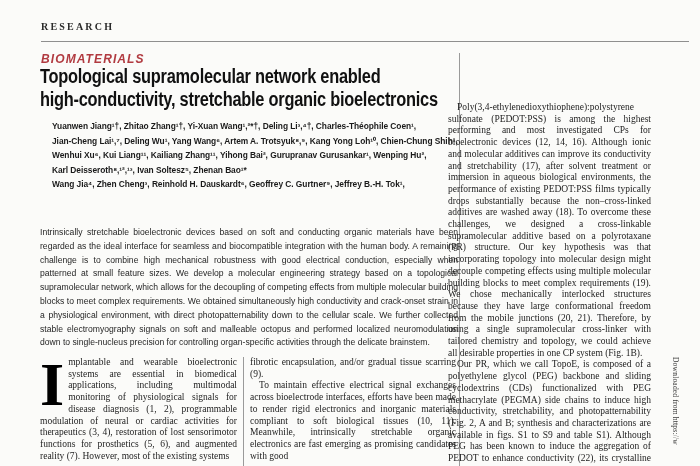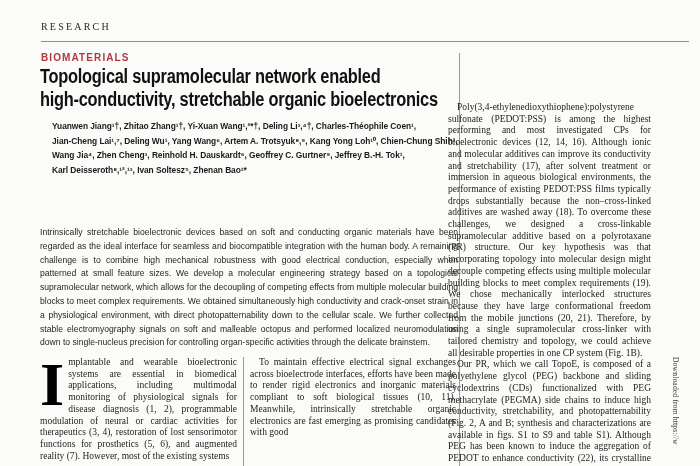--- a/index.html
+++ b/index.html
@@ -8,30 +8,30 @@
     width:700px;height:466px;
     background:#fbfbf9;
     overflow:hidden;
     font-family:"Liberation Serif", serif;
     color:#1c1c1c;
     -webkit-font-smoothing:antialiased;
   }
   .kicker{
     position:absolute;left:41px;top:21px;
     font-family:"Liberation Serif", serif;
-    font-weight:normal;font-size:10px;letter-spacing:2.2px;color:#2a2a2a;
+    font-weight:bold;font-size:10px;letter-spacing:2.2px;color:#2a2a2a;
   }
   .top-rule{
     position:absolute;left:41px;top:41px;width:648px;height:0;
     border-top:1px solid #8f8f8f;
   }
   .section-label{
     position:absolute;left:41px;top:52px;
     font-family:"Liberation Sans", sans-serif;
-    font-weight:bold;font-size:10px;letter-spacing:1.1px;
+    font-weight:bold;font-size:12px;letter-spacing:1.1px;font-style:italic;
   }
   .title-block{
     position:absolute;left:40px;top:65px;width:520px;
     font-family:"Liberation Sans", sans-serif;
     font-weight:bold;font-size:19.5px;line-height:23px;
     letter-spacing:-0.3px;color:#111;
     transform:scaleX(0.84);transform-origin:left top;
   }
   .authors{
     position:absolute;left:52px;top:119px;width:470px;
@@ -81,33 +81,35 @@
   <div class="section-label" style="color:#b13a40;">BIOMATERIALS</div>
 
   <div class="title-block">
     <div>Topological supramolecular network enabled</div>
     <div>high-conductivity, stretchable organic bioelectronics</div>
   </div>
 
   <div class="authors">
     <div>Yuanwen Jiang¹†, Zhitao Zhang¹†, Yi-Xuan Wang¹,²*†, Deling Li³,⁴†, Charles-Théophile Coen¹,</div>
     <div>Jian-Cheng Lai¹,⁷, Deling Wu¹, Yang Wang⁶, Artem A. Trotsyuk⁸,⁹, Kang Yong Loh¹⁰, Chien-Chung Shih¹,</div>
+    <div>Wenhui Xu⁶, Kui Liang¹¹, Kailiang Zhang¹¹, Yihong Bai², Gurupranav Gurusankar¹, Wenping Hu²,</div>
+    <div>Karl Deisseroth⁸,¹²,¹³, Ivan Soltesz⁵, Zhenan Bao¹*</div>
     <div>Wang Jia⁴, Zhen Cheng³, Reinhold H. Dauskardt⁶, Geoffrey C. Gurtner⁹, Jeffrey B.-H. Tok¹,</div>
-    <div>Karl Deisseroth⁸,¹²,¹³, Ivan Soltesz⁵, Zhenan Bao¹*</div>
   </div>
 
   <div class="abstract">Intrinsically stretchable bioelectronic devices based on soft and conducting organic materials have been regarded as the ideal interface for seamless and biocompatible integration with the human body. A remaining challenge is to combine high mechanical robustness with good electrical conduction, especially when patterned at small feature sizes. We develop a molecular engineering strategy based on a topological supramolecular network, which allows for the decoupling of competing effects from multiple molecular building blocks to meet complex requirements. We obtained simultaneously high conductivity and crack-onset strain in a physiological environment, with direct photopatternability down to the cellular scale. We further collected stable electromyography signals on soft and malleable octopus and performed localized neuromodulation down to single-nucleus precision for controlling organ-specific activities through the delicate brainstem.</div>
 
   <div class="col-left bodytext">
     <p><span class="drop-cap">I</span><span>mplantable and wearable bioelectronic systems are essential in biomedical applications, including multimodal monitoring of physiological signals for disease diagnosis (1, 2), programmable modulation of neural or cardiac activities for therapeutics (3, 4), restoration of lost sensorimotor functions for prosthetics (5, 6), and augmented reality (7). However, most of the existing systems</span></p>
   </div>
 
   <div class="vrule-short"></div>
 
   <div class="col-mid bodytext">
+    <p>fibrotic encapsulation, and/or gradual tissue scarring (9).</p>
     <p class="indent">To maintain effective electrical signal exchanges across bioelectrode interfaces, efforts have been made to render rigid electronics and inorganic materials compliant to soft biological tissues (10, 11). Meanwhile, intrinsically stretchable organic electronics are fast emerging as promising candidates with good</p>
   </div>
 
   <div class="vrule-long"></div>
 
   <div class="col-right bodytext">
     <p class="indent">Poly(3,4-ethylenedioxythiophene):polystyrene sulfonate (PEDOT:PSS) is among the highest performing and most investigated CPs for bioelectronic devices (12, 14, 16). Although ionic and molecular additives can improve its conductivity and stretchability (17), after solvent treatment or immersion in aqueous biological environments, the performance of existing PEDOT:PSS films typically drops substantially because the non–cross-linked additives are washed away (18). To overcome these challenges, we designed a cross-linkable supramolecular additive based on a polyrotaxane (PR) structure. Our key hypothesis was that incorporating topology into molecular design might decouple competing effects using multiple molecular building blocks to meet complex requirements (19). We chose mechanically interlocked structures because they have large conformational freedom from the mobile junctions (20, 21). Therefore, by using a single supramolecular cross-linker with tailored chemistry and topology, we could achieve all desirable properties in one CP system (Fig. 1B).</p>
     <p class="indent">Our PR, which we call TopoE, is composed of a polyethylene glycol (PEG) backbone and sliding cyclodextrins (CDs) functionalized with PEG methacrylate (PEGMA) side chains to induce high conductivity, stretchability, and photopatternability (Fig. 2, A and B; synthesis and characterizations are available in figs. S1 to S9 and table S1). Although PEG has been known to induce the aggregation of PEDOT to enhance conductivity (22), its crystalline domains</p>
   </div>
 

